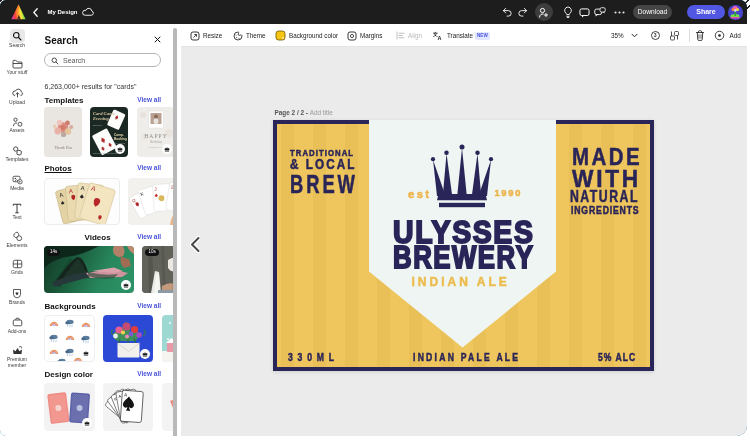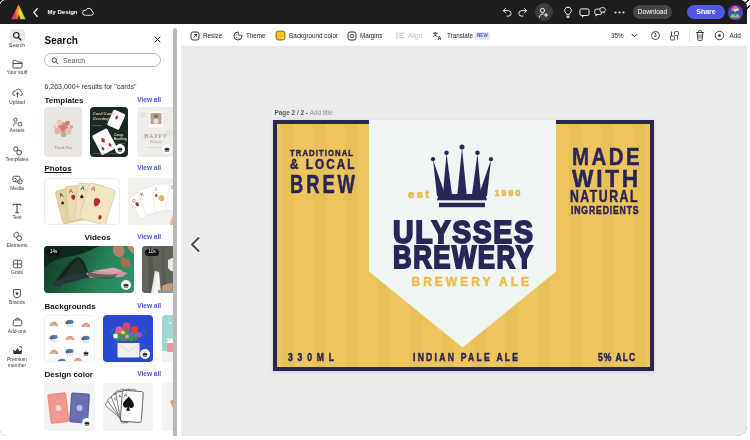--- a/index.html
+++ b/index.html
@@ -642,21 +642,21 @@
             <circle cx="48.5" cy="9.7" r="2.25"></circle>
             <circle cx="4" cy="16.2" r="2.1"></circle>
             <circle cx="62" cy="16.2" r="2.1"></circle>
             <rect x="10" y="59.8" width="46" height="4.4"></rect>
           </g>
         </svg>
         <div class="dz" style="left:135.6px;top:69.4px;font-size:11.3px;color:#eeb44c;letter-spacing:2.3px;">est</div>
         <div class="dz" style="left:221.9px;top:69.1px;font-size:9.3px;color:#eeb44c;letter-spacing:1.8px;">1990</div>
         <div class="dz uly uly1" style="left:120.3px;top:97.9px;">ULYSSES</div>
         <div class="dz uly uly2" style="left:120.6px;top:122.7px;">BREWERY</div>
-        <div class="dz" style="left:139px;top:156.4px;font-size:12px;color:#ecbc4f;letter-spacing:3px;">BREWERY ALE</div>
+        <div class="dz" style="left:139px;top:156.4px;font-size:12px;color:#ecbc4f;letter-spacing:3px;">INDIAN ALE</div>
         <div class="dz ltrad" style="left:17px;top:29.2px;">TRADITIONAL</div>
         <div class="dz llocal" style="left:17.5px;top:37.4px;">&amp; LOCAL</div>
         <div class="dz lbrew" style="left:17.5px;top:52.1px;">BREW</div>
         <div class="dz rmade" style="left:299.4px;top:25px;">MADE</div>
         <div class="dz rwith" style="left:299.4px;top:47.7px;">WITH</div>
         <div class="dz rnat" style="left:297.8px;top:68.7px;">NATURAL</div>
         <div class="dz ring" style="left:298.2px;top:86.7px;">INGREDIENTS</div>
         <div class="dz bt b1" style="left:15.6px;top:232.6px;">330ML</div>
         <div class="dz bt" style="left:140.3px;top:232.6px;">INDIAN PALE ALE</div>
         <div class="dz bt b3" style="left:325.4px;top:232.6px;">5% ALC</div>

